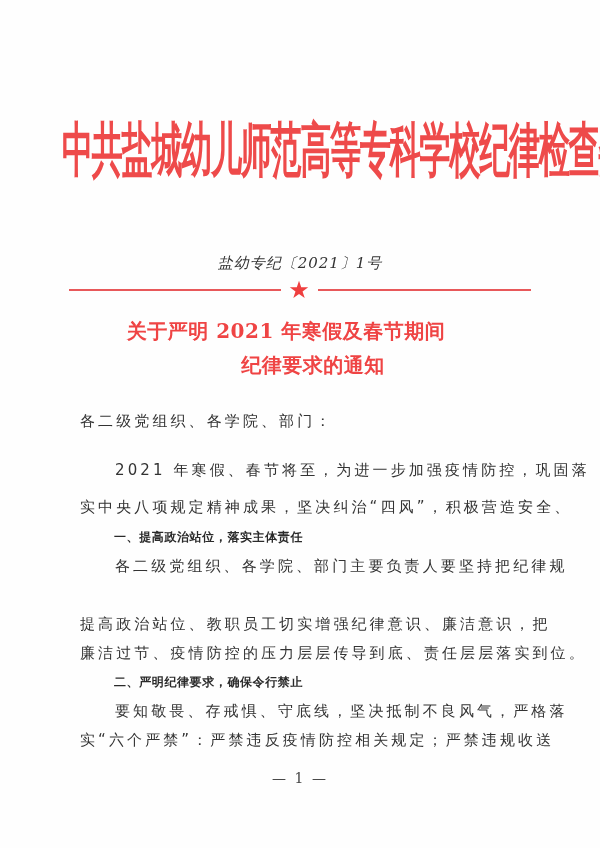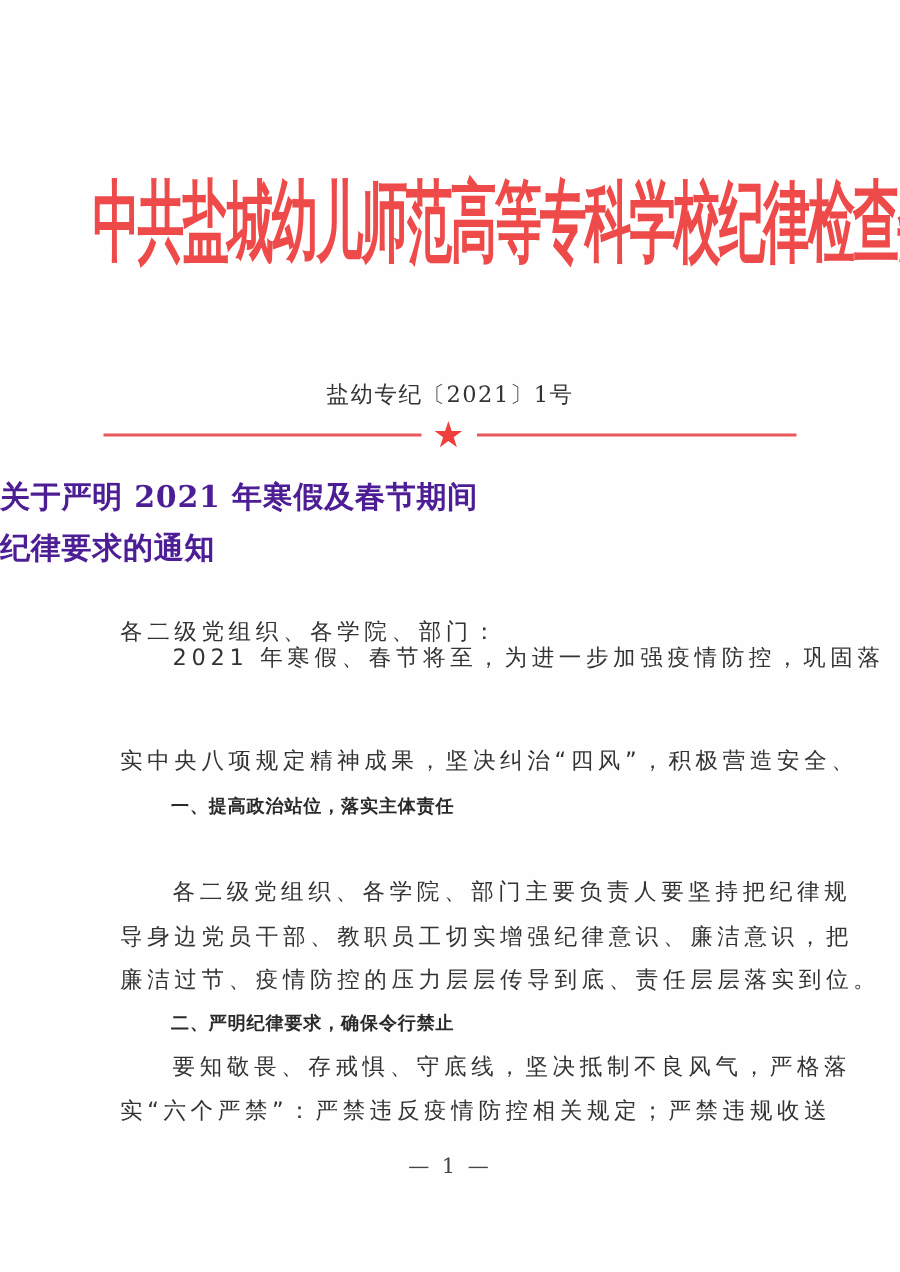--- a/index.html
+++ b/index.html
@@ -40,20 +40,21 @@
     }
     .doc-number {
       position: absolute;
       left: 0;
       width: 600px;
       top: 254px;
       text-align: center;
       font-size: 15px;
       color: #333;
       letter-spacing: 1px;
+      font-style: italic;
     }
     .divider {
       position: absolute;
       top: 289px;
       height: 2px;
       background: #e8585a;
     }
     .divider.left { left: 69px; width: 212px; }
     .divider.right { left: 318px; width: 213px; }
     .star {
@@ -64,28 +65,28 @@
       height: 24px;
       color: #ef3f3f;
       font-size: 24px;
       line-height: 24px;
       text-align: center;
     }
     .notice-title {
       position: absolute;
       left: 0;
       width: 572px;
-      text-align: left;
+      text-align: center;
       font-size: 20px;
       font-weight: bold;
-      color: #4c1d95;
+      color: #ef4444;
       letter-spacing: 0.5px;
     }
     .notice-title.l1 { top: 318px; }
-    .notice-title.l2 { top: 352px; }
+    .notice-title.l2 { top: 352px; padding-left: 27px; }
     .body-text {
       position: absolute;
       left: 80px;
       width: 440px;
       font-family: "DejaVu Sans", "Liberation Sans", sans-serif;
       font-size: 15px;
       color: #333;
       white-space: nowrap;
       letter-spacing: 3.1px;
       line-height: 20px;
@@ -124,26 +125,26 @@
 
   <div class="divider left"></div>
   <div class="star">★</div>
   <div class="divider right"></div>
 
   <div class="notice-title l1">关于严明 2021 年寒假及春节期间</div>
   <div class="notice-title l2">纪律要求的通知</div>
 
   <div class="body-text" style="top:411px;">各二级党组织、各学院、部门：</div>
 
-  <div class="body-text indent" style="top:428px;">2021 年寒假、春节将至，为进一步加强疫情防控，巩固落</div>
+  <div class="body-text indent" style="top:460px;">2021 年寒假、春节将至，为进一步加强疫情防控，巩固落</div>
   <div class="body-text" style="top:469px;margin-top:28px;">实中央八项规定精神成果，坚决纠治“四风”，积极营造安全、</div>
 
   <div class="heading-text" style="top:527px;">一、提高政治站位，落实主体责任</div>
-  <div class="body-text indent" style="top:556px;margin-top:28px;">各二级党组织、各学院、部门主要负责人要坚持把纪律规</div>
-  <div class="body-text" style="top:614px;">导身边党员干部、教职员工切实增强纪律意识、廉洁意识，把</div>
+  <div class="body-text indent" style="top:556px;">各二级党组织、各学院、部门主要负责人要坚持把纪律规</div>
+  <div class="body-text" style="top:614px;">提高政治站位、教职员工切实增强纪律意识、廉洁意识，把</div>
   <div class="body-text" style="top:643px;">廉洁过节、疫情防控的压力层层传导到底、责任层层落实到位。</div>
 
   <div class="heading-text" style="top:672px;">二、严明纪律要求，确保令行禁止</div>
   <div class="body-text" style="top:730px;">实“六个严禁”：严禁违反疫情防控相关规定；严禁违规收送</div>
   <div class="body-text indent" style="top:701px;">要知敬畏、存戒惧、守底线，坚决抵制不良风气，严格落</div>
 
   <div class="page-number">— 1 —</div>
 
 </div>
 

